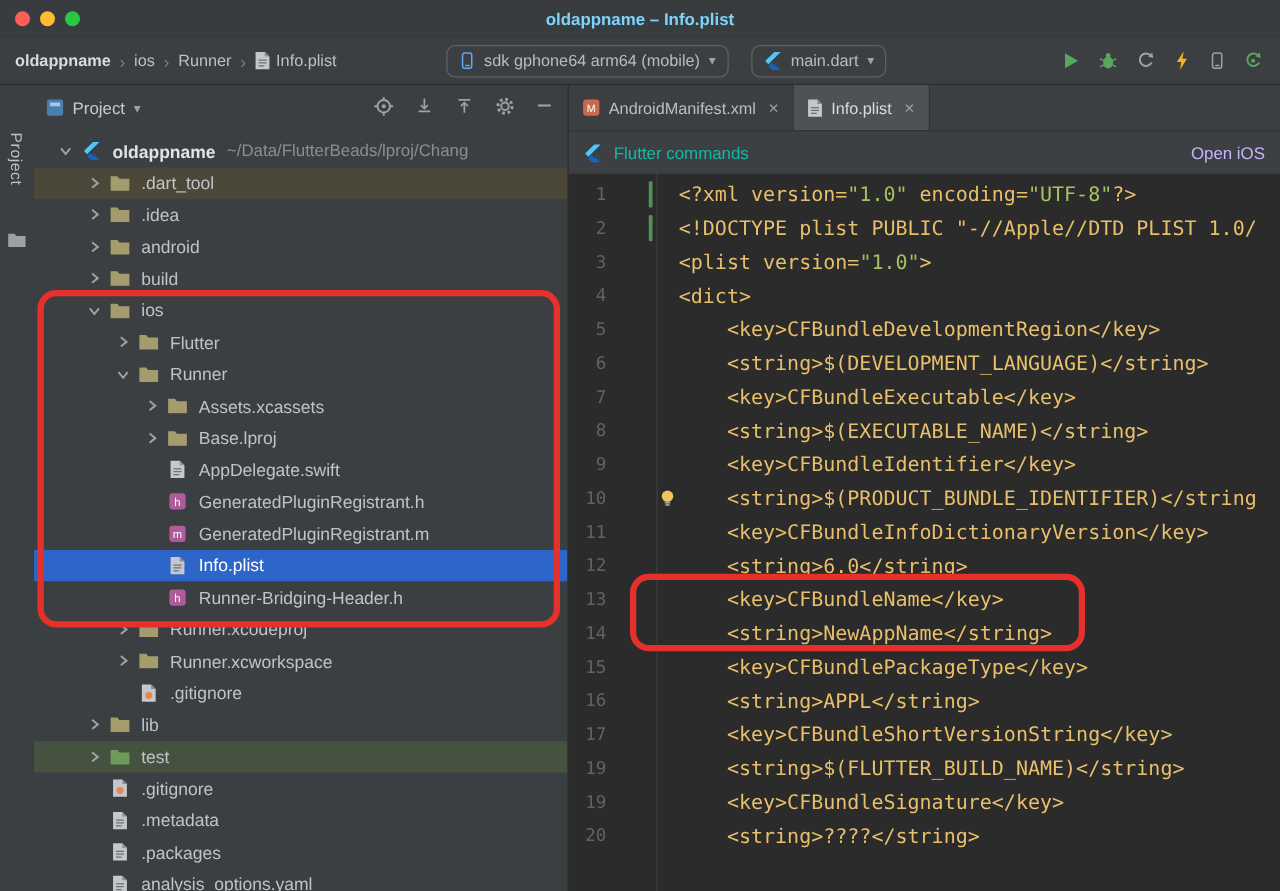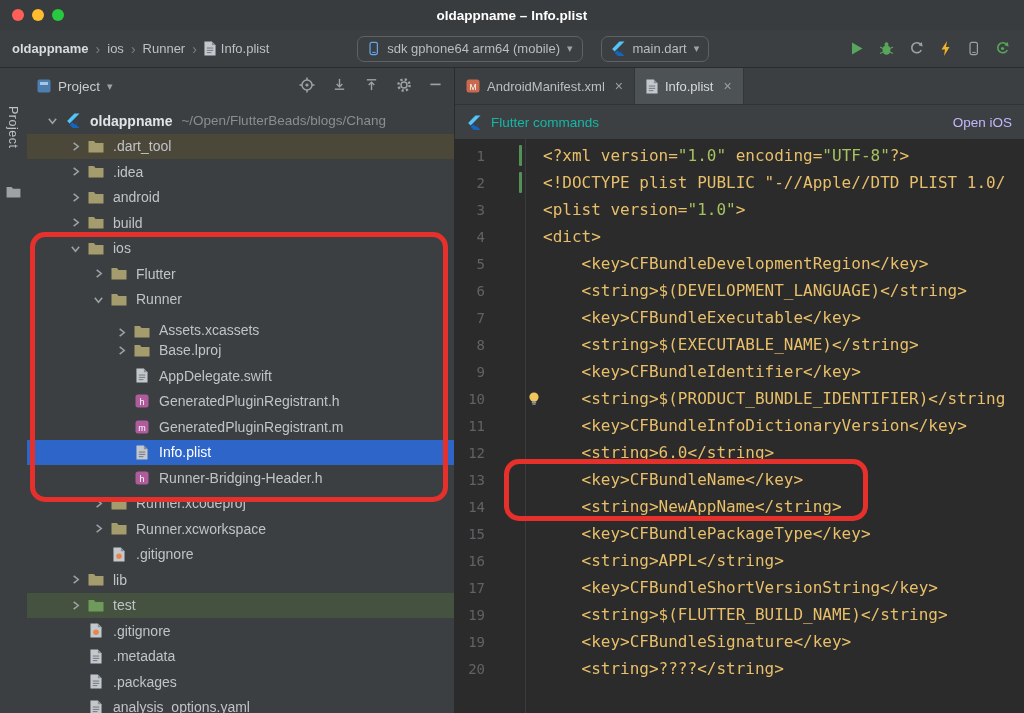--- a/index.html
+++ b/index.html
@@ -6,21 +6,21 @@
   #root{position:relative;width:1024px;height:713px;overflow:hidden;background:#2b2b2b;
         font-family:"Liberation Sans",sans-serif;-webkit-font-smoothing:antialiased;}
   .icn{display:inline-flex;align-items:center;justify-content:center;flex:none;}
   .icn svg{display:block;}
 
   
   .titlebar{position:absolute;top:0;left:0;right:0;height:30px;background:#393c3e;
             border-bottom:1px solid #2a2a2a;display:flex;align-items:center;}
   .traffic{position:absolute;left:12px;top:9px;display:flex;gap:8px;}
   .light{width:12px;height:12px;border-radius:50%;}
-  .title{width:100%;text-align:center;color:#ffffff;font-size:13.5px;font-weight:700;}
+  .title{width:100%;text-align:center;color:#7dd3fc;font-size:13.5px;font-weight:700;}
 
   
   .toolbar{position:absolute;top:30px;left:0;right:0;height:38px;background:#3c3f41;
            border-bottom:1px solid #2b2b2b;display:flex;align-items:center;
            padding:0 12px;box-sizing:border-box;}
   .crumbs{display:flex;align-items:center;}
   .crumb{display:flex;align-items:center;gap:5px;color:#bdc0c4;font-size:13px;}
   .crumb:first-child .crumb-label{font-weight:700;color:#d8dbdf;}
   .sep{color:#7b7f83;margin:0 7px;font-size:14px;}
   .selector{display:flex;align-items:center;gap:7px;border:1px solid #5e6264;border-radius:7px;
@@ -268,21 +268,21 @@
               <polyline points="2,4 6,9 10,4" fill="none" stroke="#9da2a6" stroke-width="1.7"></polyline>
             </svg>
           </span>
           <span class="ticon">
             <svg width="15" height="15" viewBox="0 0 16 16">
               <polygon points="9,0.6 1.2,8.4 3.9,11.1 14.4,0.6" fill="#54c5f8"></polygon>
               <polygon points="14.4,7.6 9.4,12.6 6.7,9.9 4,12.7 7.3,16 14.4,16 9.9,11.5" fill="#1565c0"></polygon>
             </svg>
           </span>
           <span class="tlabel">oldappname</span>
-          <span class="tsuffix">~/Open/FlutterBeads/blogs/Chang</span>
+          <span class="tsuffix">~/Data/FlutterBeads/lproj/Chang</span>
         </div>
         <div class="tree-row excluded" style="padding-left: 37px;">
           <span class="chev">
             <svg width="11" height="11" viewBox="0 0 12 12">
               <polyline points="4,2 9,6 4,10" fill="none" stroke="#9da2a6" stroke-width="1.7"></polyline>
             </svg>
           </span>
           <span class="ticon">
             <svg width="16" height="13" viewBox="0 0 16 13">
               <path d="M0.5 1 h5.4 l1.6 2 h8 v9.5 h-15 z" fill="#a59c6d"></path>
@@ -361,21 +361,21 @@
               <polyline points="2,4 6,9 10,4" fill="none" stroke="#9da2a6" stroke-width="1.7"></polyline>
             </svg>
           </span>
           <span class="ticon">
             <svg width="16" height="13" viewBox="0 0 16 13">
               <path d="M0.5 1 h5.4 l1.6 2 h8 v9.5 h-15 z" fill="#a59c6d"></path>
             </svg>
           </span>
           <span class="tlabel">Runner</span>
         </div>
-        <div class="tree-row" style="padding-left: 83px; align-items: flex-end;">
+        <div class="tree-row" style="padding-left: 83px;">
           <span class="chev">
             <svg width="11" height="11" viewBox="0 0 12 12">
               <polyline points="4,2 9,6 4,10" fill="none" stroke="#9da2a6" stroke-width="1.7"></polyline>
             </svg>
           </span>
           <span class="ticon">
             <svg width="16" height="13" viewBox="0 0 16 13">
               <path d="M0.5 1 h5.4 l1.6 2 h8 v9.5 h-15 z" fill="#a59c6d"></path>
             </svg>
           </span>

